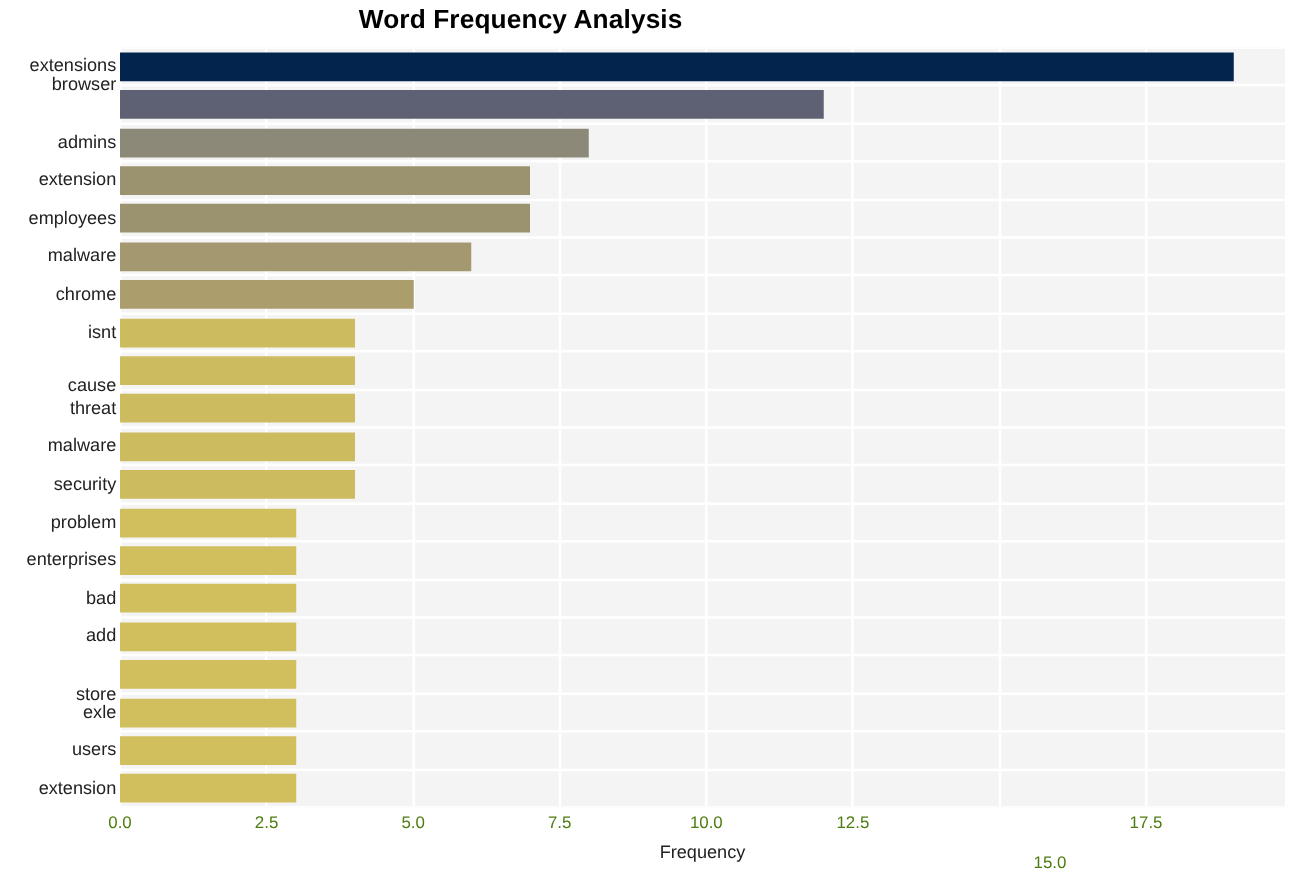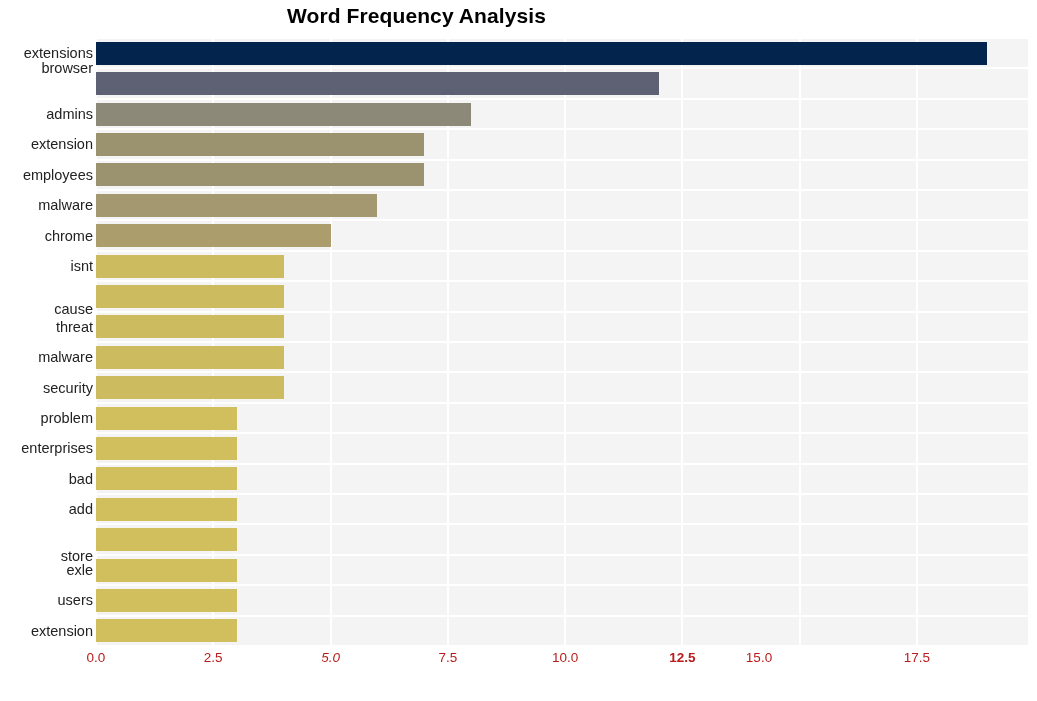--- a/index.html
+++ b/index.html
@@ -80,21 +80,21 @@
     left: 96px;
     top: 650px;
     width: 932px;
     height: 20px;
   }
   .xtick {
     position: absolute;
     top: 0;
     transform: translateX(-50%);
     font-size: 13.5px;
-    color: #b91c1c;
+    color: #4d7c0f;
     white-space: nowrap;
   }
   .xaxis-label {
     position: absolute;
     left: 96px;
     top: 674px;
     width: 932px;
     text-align: center;
     font-size: 14.5px;
     color: #222222;
@@ -178,22 +178,23 @@
       <div class="ylabel" style="top: 463.2px;">add</div>
       <div class="ylabel" style="top: 493.6px; margin-top: 16px;">store</div>
       <div class="ylabel" style="top: 524px;">exle</div>
       <div class="ylabel" style="top: 554.4px;">users</div>
       <div class="ylabel" style="top: 584.8px;">extension</div>
     </div>
 
   <div class="xticks" id="xticks">
       <div class="xtick" style="left: 0px;">0.0</div>
       <div class="xtick" style="left: 117.262px;">2.5</div>
-      <div class="xtick" style="left: 234.524px; font-style: italic;">5.0</div>
+      <div class="xtick" style="left: 234.524px;">5.0</div>
       <div class="xtick" style="left: 351.787px;">7.5</div>
       <div class="xtick" style="left: 469.049px; text-align: center;">10.0</div>
-      <div class="xtick" style="left: 586.311px; font-weight: bold;">12.5</div>
-      <div class="xtick" style="left: 663px;">15.0</div>
+      <div class="xtick" style="left: 586.311px;">12.5</div>
+      <div class="xtick" style="left: 744px; margin-top: 32px;">15.0</div>
       <div class="xtick" style="left: 820.835px;">17.5</div>
     </div>
 
+  <div class="xaxis-label">Frequency</div>
 
 </div>
 
 </body></html>

